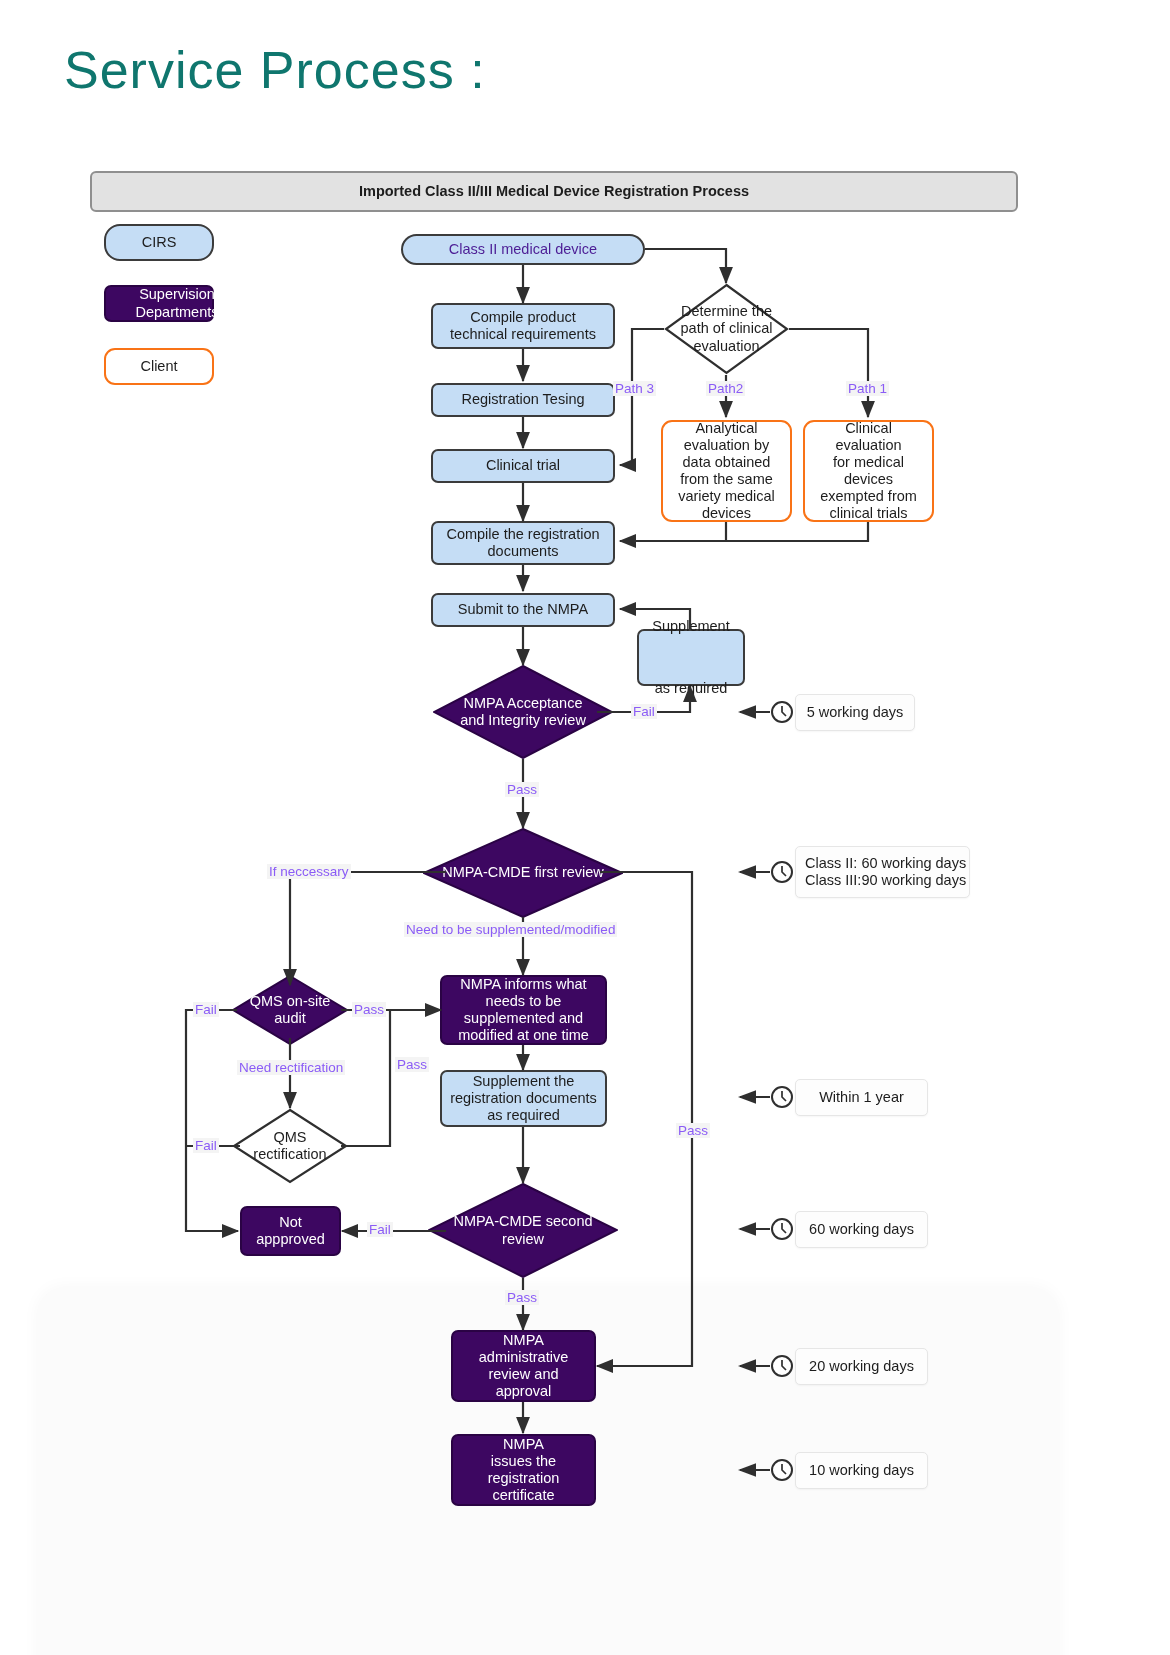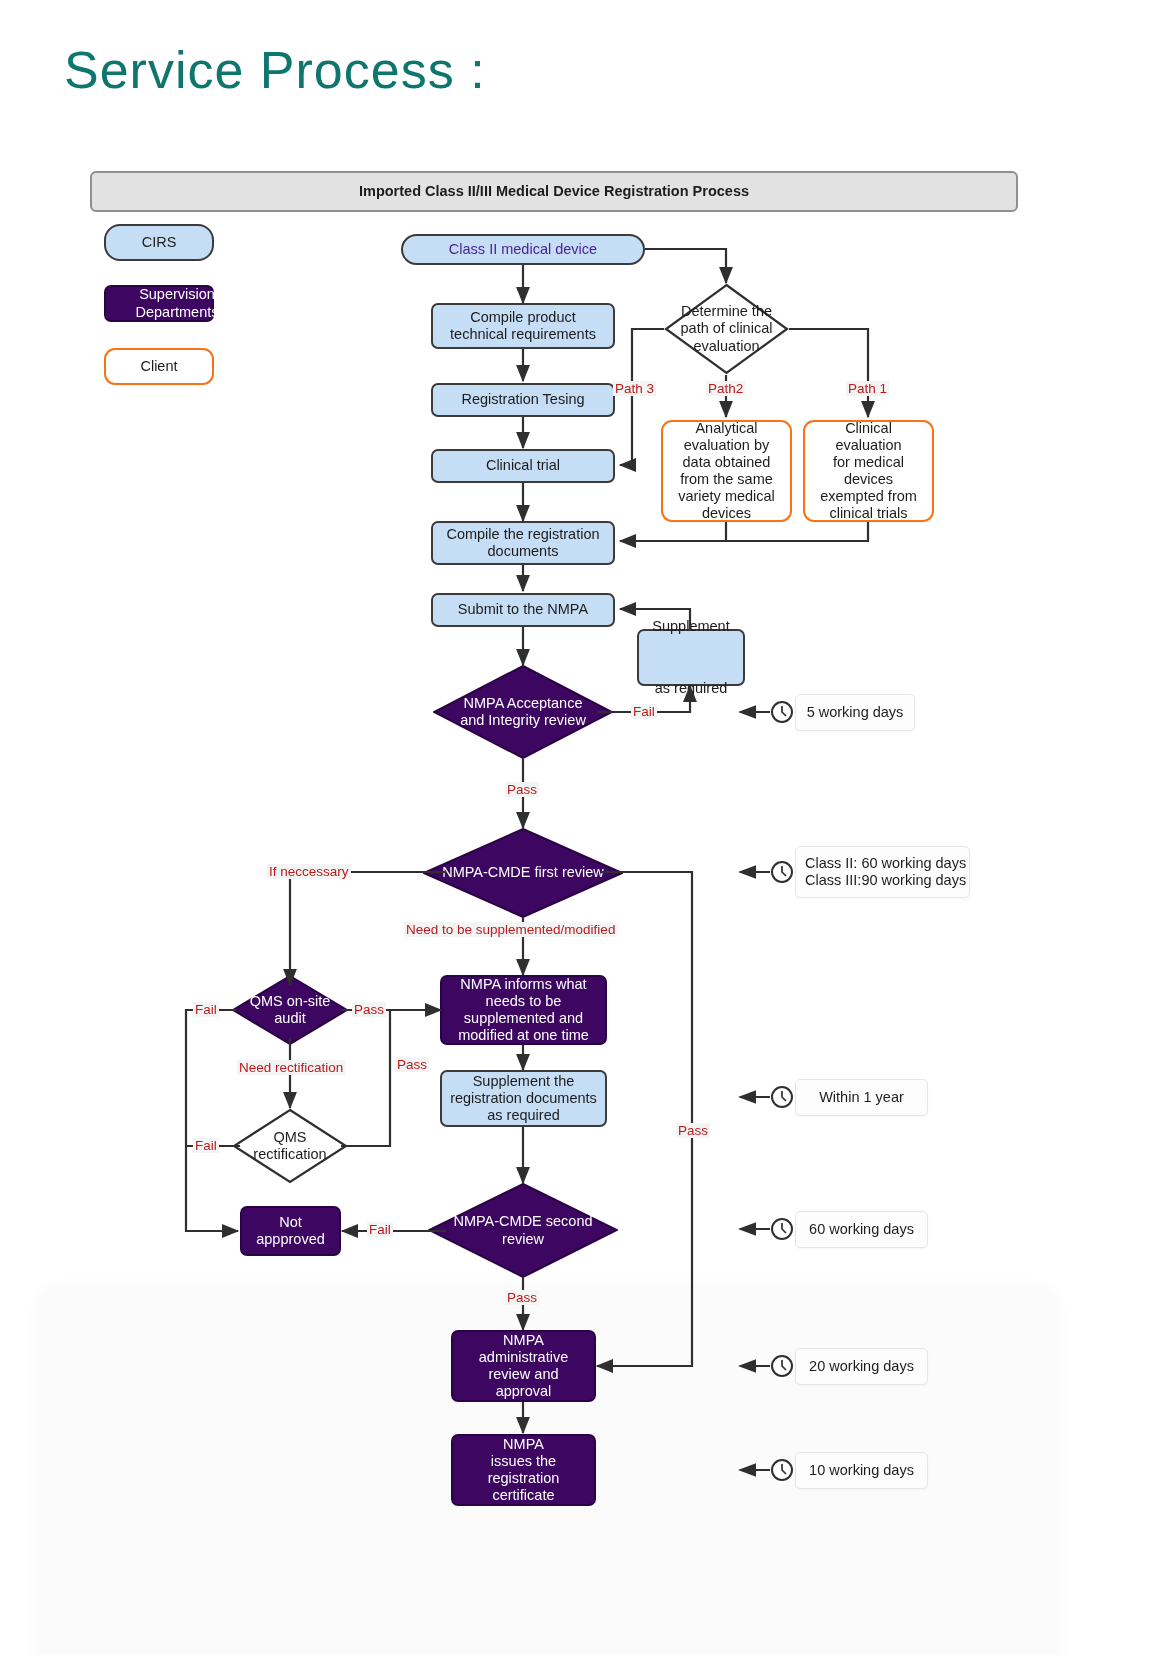--- a/index.html
+++ b/index.html
@@ -59,21 +59,21 @@
   .diamond-wrap svg{position:absolute;left:0;top:0;}
   .diamond-label{
     position:absolute;left:0;top:0;width:100%;height:100%;
     display:flex;align-items:center;justify-content:center;text-align:center;
     font-size:14.5px;line-height:1.18;pointer-events:none;
   }
   .dlabel-white{color:#ffffff;}
   .dlabel-dark{color:#1d1d1d;}
   .edge-label{
     position:absolute;z-index:6;
-    background:#f4f4f4;color:#b91c1c;font-size:13.5px;
+    background:#f4f4f4;color:#8b5cf6;font-size:13.5px;
     padding:0 2px;white-space:nowrap;
   }
 </style>
 </head>
 <body>
 
 <div id="bg-card"></div>
 
 <div id="page-title">Service Process :</div>
 

